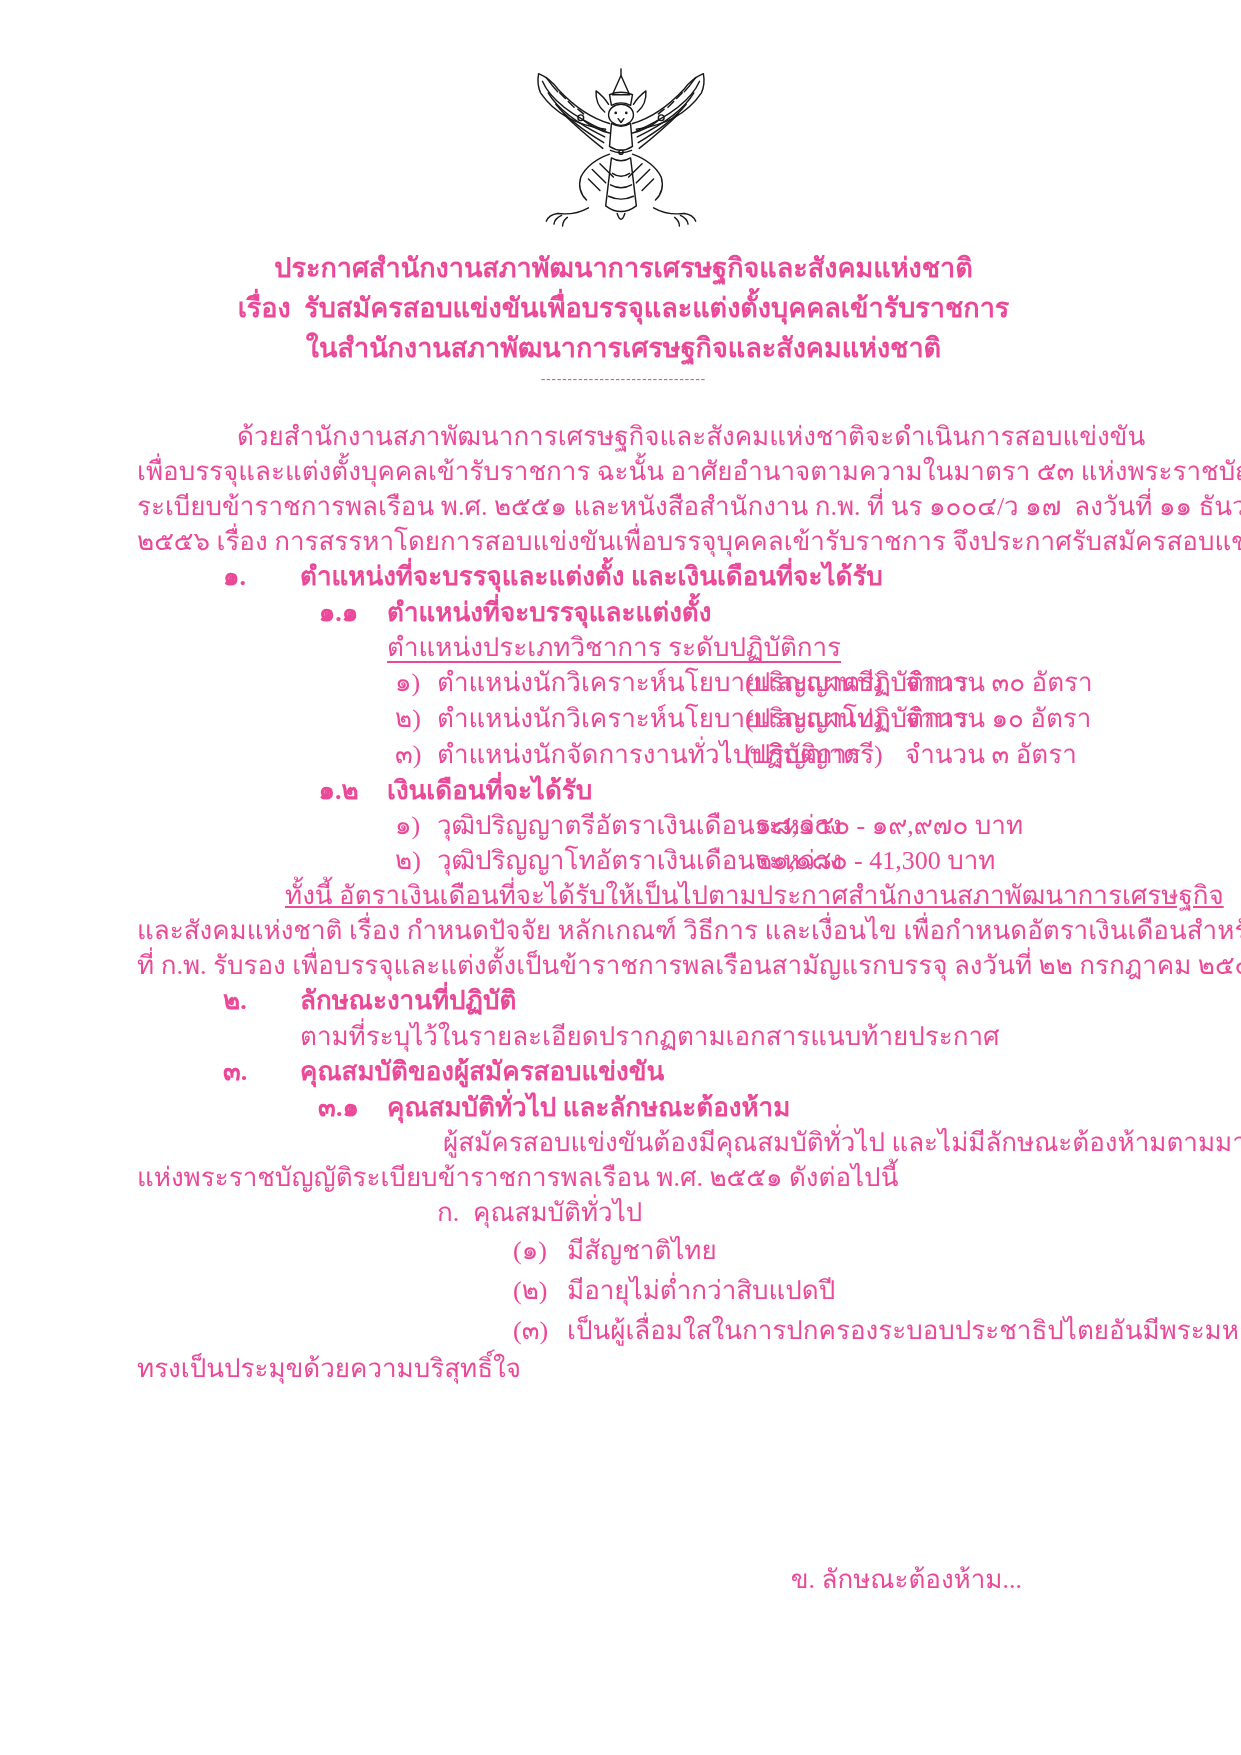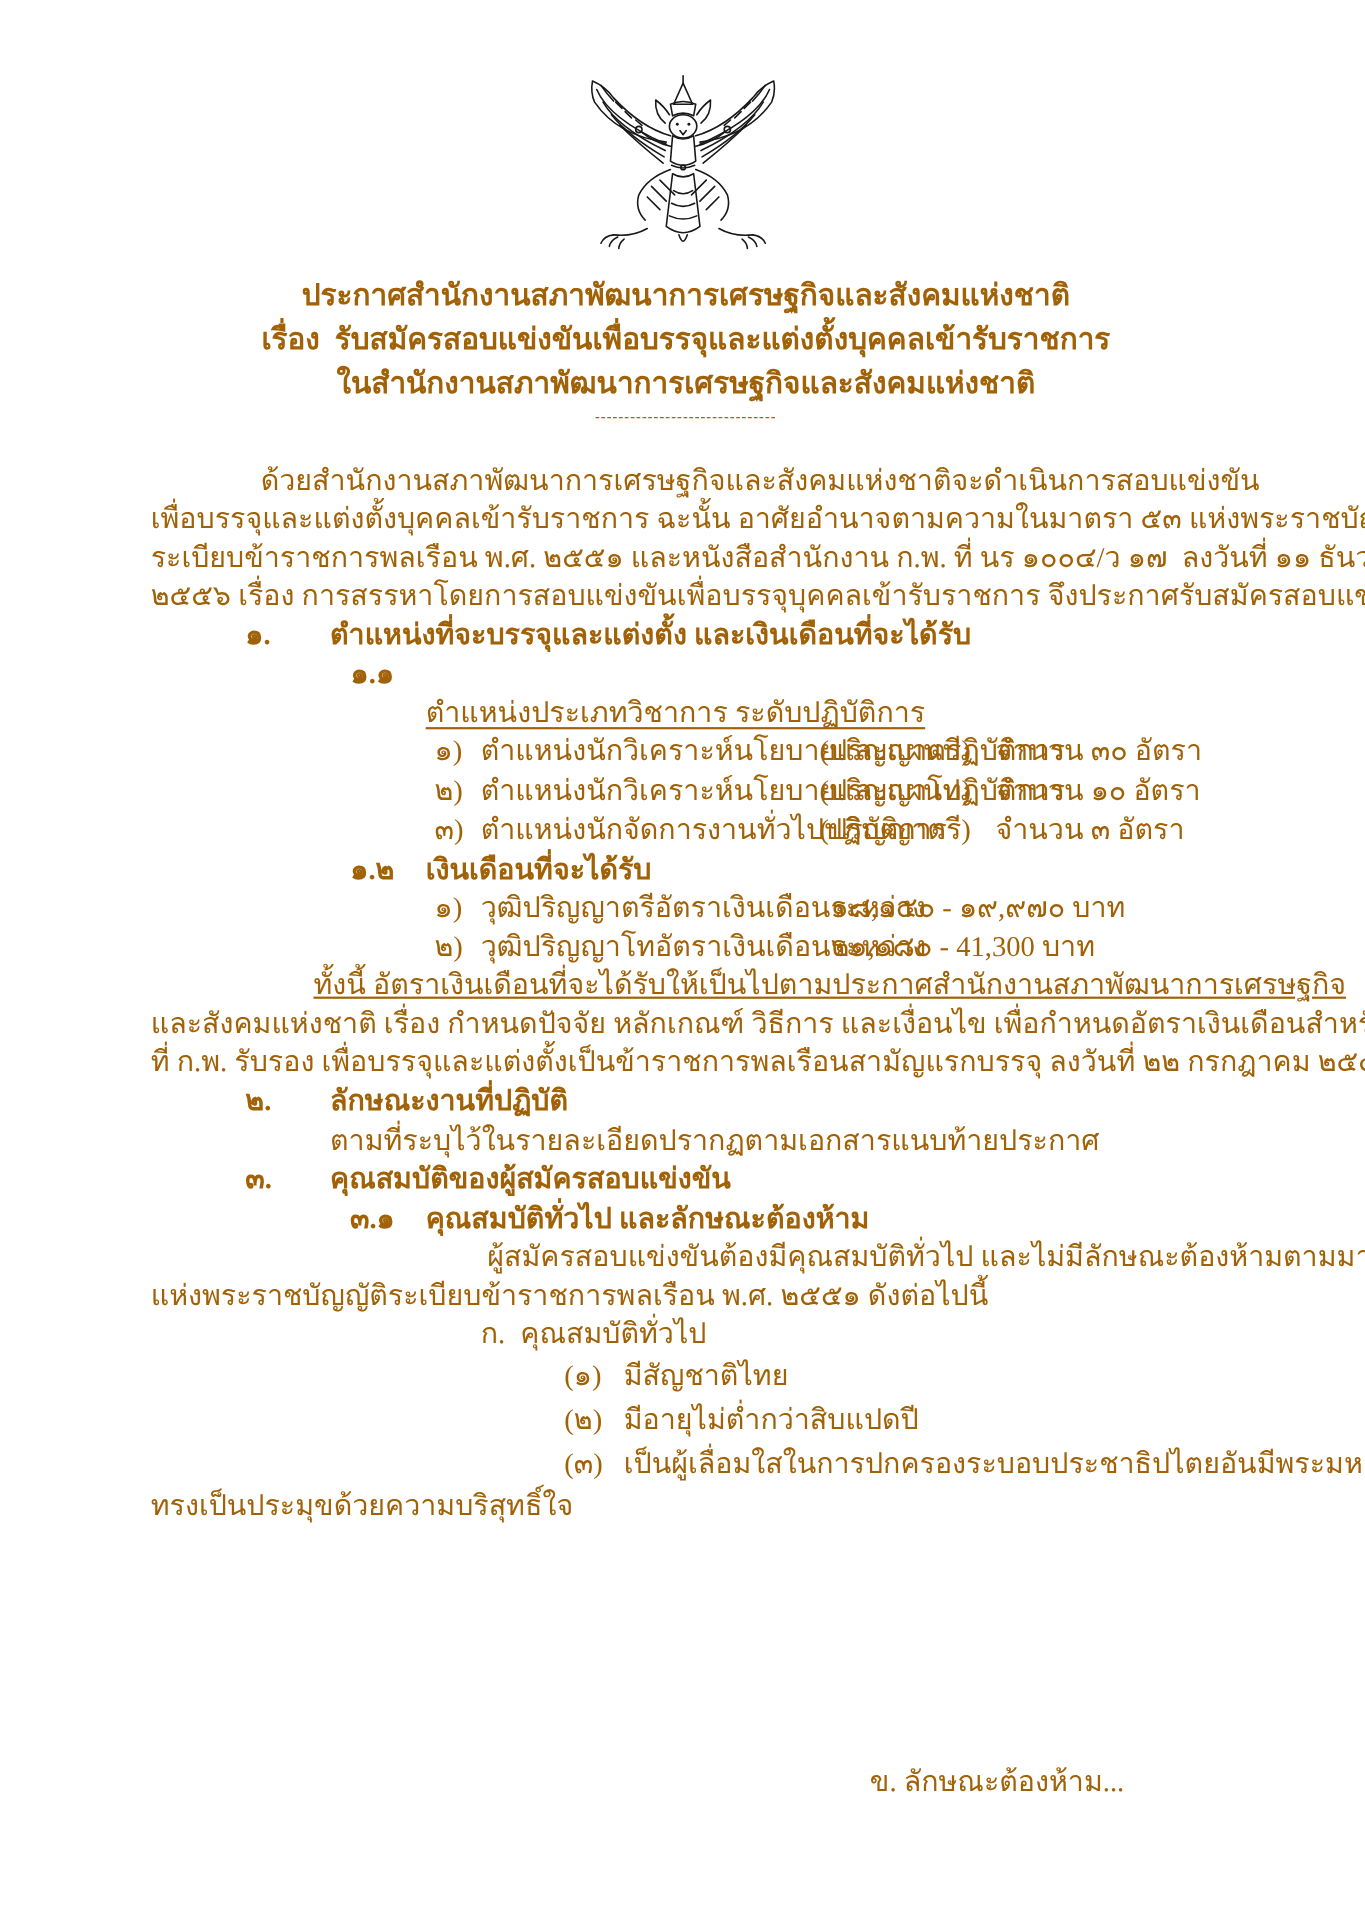--- a/index.html
+++ b/index.html
@@ -1,20 +1,20 @@
 <!DOCTYPE html>
 <html lang="th"><head>
 <meta charset="utf-8">
 <style>
   html,body{margin:0;padding:0;background:#ffffff;}
   .page{
     position:relative;
     width:1241px;height:1755px;
     background:#ffffff;
-    color:#a16207;
+    color:#ec4899;
     font-family:"Liberation Serif","DejaVu Serif",serif;
     overflow:hidden;
   }
   .emblem{position:absolute;top:66px;left:50%;transform:translateX(-50%);}
   .doc{
     position:absolute;left:137px;top:248px;width:973px;
     font-size:26px;line-height:35px;
   }
   .ln{white-space:pre;}
   .center{text-align:center;}
@@ -40,21 +40,21 @@
   .note1{padding-left:148px;text-decoration:underline;}
   .sec2body{padding-left:163px;}
   .p31{padding-left:306px;}
   .ka{line-height:36px;}
   .ka .num{margin-left:300px;width:36px;}
   .paren{line-height:40px;}
   .paren .num{margin-left:376px;width:54px;}
   .contnote{
     position:absolute;left:137px;top:1562px;width:973px;
     box-sizing:border-box;padding-right:88px;
-    text-align:right;font-size:26px;line-height:35px;white-space:pre;margin-top:40px;
+    text-align:right;font-size:26px;line-height:35px;white-space:pre;
   }
 </style>
 </head>
 <body>
 
 <div class="page">
 
   <svg class="emblem" width="250" height="182" viewBox="0 0 260 190" aria-hidden="true">
     <g stroke="#181818" fill="none" stroke-width="1.5" stroke-linecap="round" stroke-linejoin="round">
       <g>
@@ -131,20 +131,21 @@
       <div class="ln">๒๕๕๖ เรื่อง การสรรหาโดยการสอบแข่งขันเพื่อบรรจุบุคคลเข้ารับราชการ จึงประกาศรับสมัครสอบแข่งขัน</div>
     </div>
 
     <div class="row sec">
       <div class="num">๑.</div>
       <div>ตำแหน่งที่จะบรรจุและแต่งตั้ง และเงินเดือนที่จะได้รับ</div>
     </div>
 
     <div class="row sub">
       <div class="num">๑.๑</div>
+      <div>ตำแหน่งที่จะบรรจุและแต่งตั้ง</div>
     </div>
 
     <div class="ln uhead"><span>ตำแหน่งประเภทวิชาการ ระดับปฏิบัติการ</span></div>
 
     <div class="row item">
       <div class="num">๑)</div>
       <div class="pos">ตำแหน่งนักวิเคราะห์นโยบายและแผนปฏิบัติการ</div>
       <div class="qual">(ปริญญาตรี)</div>
       <div>จำนวน ๓๐ อัตรา</div>
     </div>

